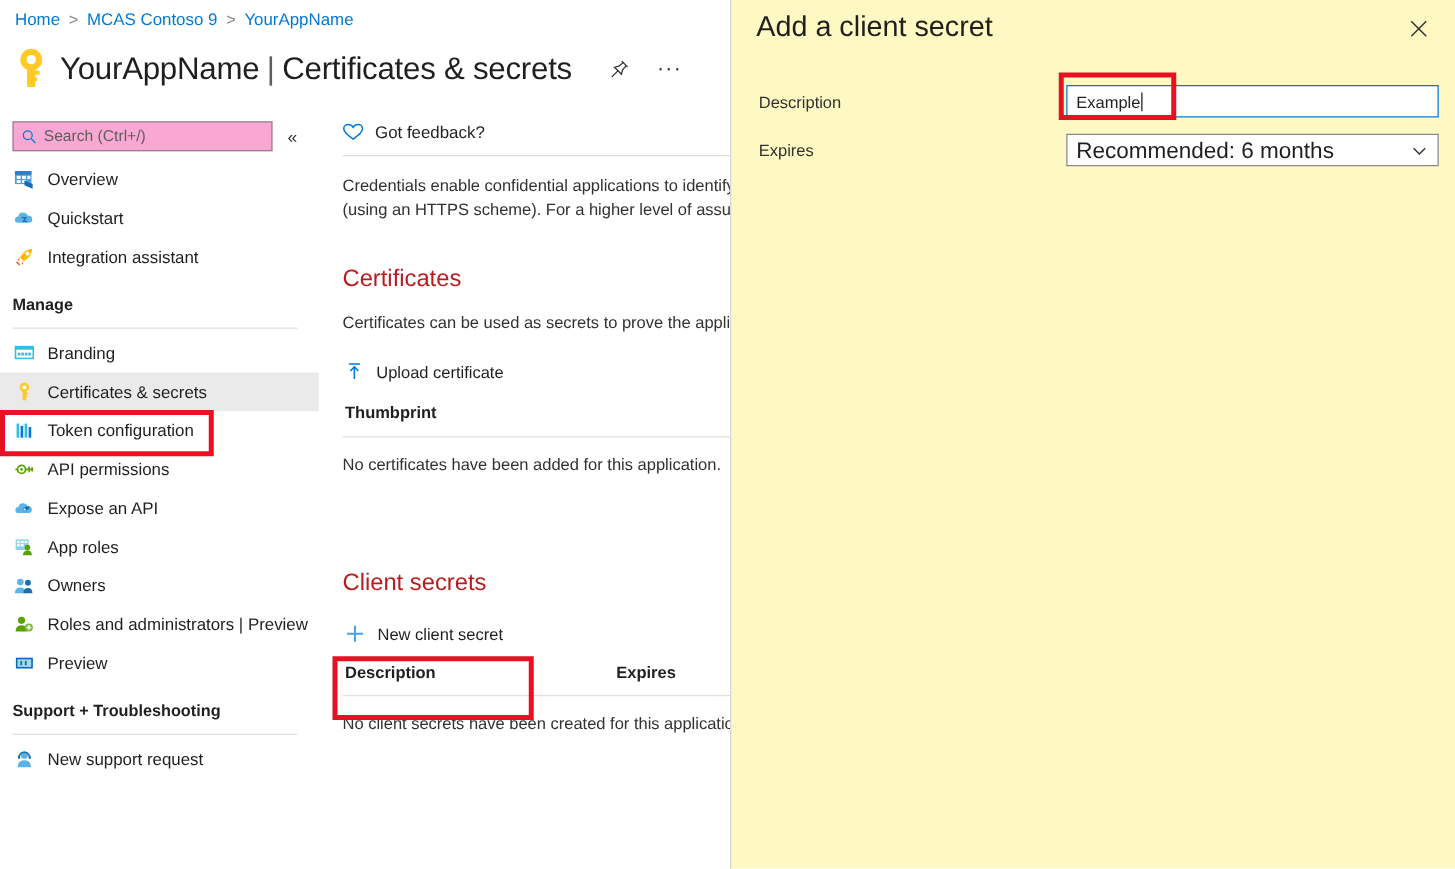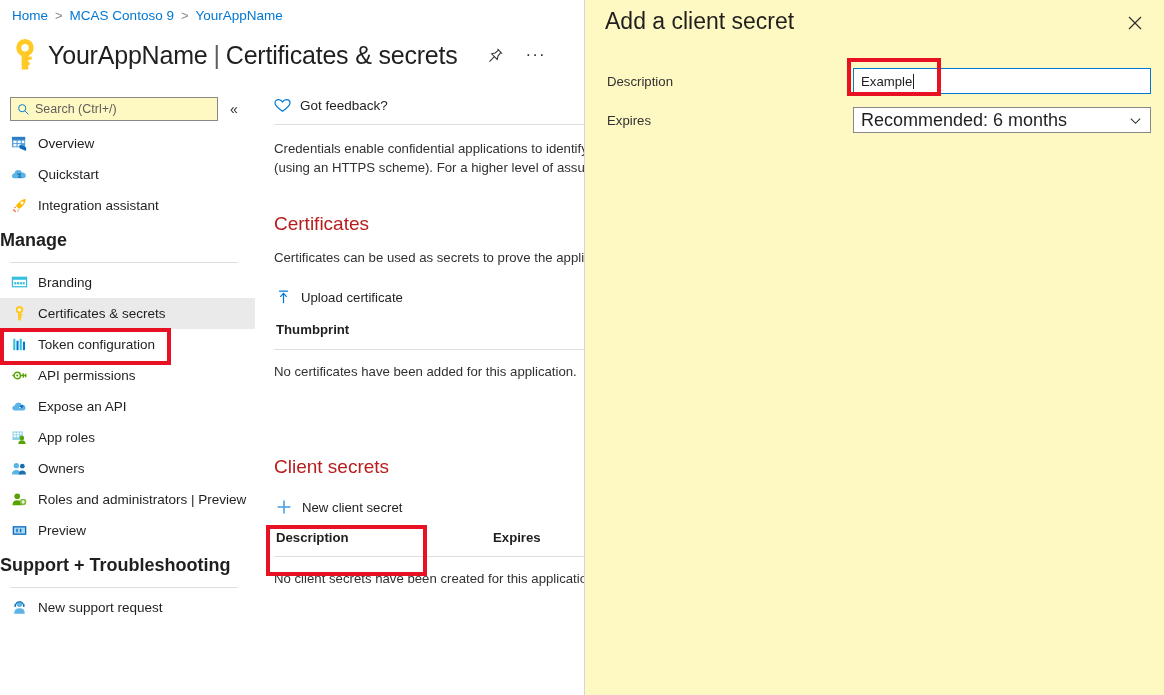--- a/index.html
+++ b/index.html
@@ -37,39 +37,39 @@
   }
   .page-title .divider { color: #605e5c; font-weight: 300; margin: 0 6px; }
   .title-actions { display: flex; align-items: center; gap: 20px; margin-left: 28px; }
   .icon-btn { width: 20px; height: 20px; display:flex; align-items:center; justify-content:center; cursor:pointer; color:#323130; }
   .ellipsis { font-size: 17px; letter-spacing: 1px; color:#323130; line-height: 8px; }
 
   
   .sidebar { position: absolute; left: 0; top: 90px; width: 258px; height: 605px; background:#fff; }
   .search-row { position: absolute; left: 10px; top: 7px; display:flex; align-items:center; }
   .search-box {
-    width: 208px; height: 24px; border: 1px solid #8a8886; background:#fef9c3;
+    width: 208px; height: 24px; border: 1px solid #8a8886; background:#f9a8d4;
     display:flex; align-items:center; padding: 0 6px; gap: 5px;
   }
   .search-box .sicon { width: 13px; height: 13px; flex: 0 0 auto; }
   .search-box .splace { font-size: 12.5px; color: #605e5c; white-space:nowrap; }
   .collapse-btn { margin-left: 12px; font-size: 14px; color:#323130; cursor:pointer; line-height:1; }
 
   .nav { position: absolute; left: 0; top: 38px; width: 258px; }
   .nav-item {
     position: relative; height: 31px; display: flex; align-items: center;
     padding-left: 10px; cursor: pointer;
   }
   .nav-item .nicon { width: 19px; height: 19px; flex:0 0 19px; margin-right: 9px; display:flex; align-items:center; justify-content:center; }
   .nav-item .nlabel { font-size: 13.5px; color: #201f1e; white-space: nowrap; }
   .nav-item.selected { background: #eaeaea; width: 255px; }
 
   .nav-group {
-    height: 34px; display:flex; align-items:flex-end; 
-    font-size: 18px; font-weight: bold; color: #201f1e; padding-bottom: 4px;
+    height: 34px; display:flex; align-items:flex-end; padding-left: 10px;
+    font-size: 13px; font-weight: bold; color: #201f1e; padding-bottom: 4px;
   }
   .nav-sep { height: 1px; background: #e1dfdd; margin: 7px 20px 4px 10px; }
 
   
   .content { position: absolute; left: 258px; top: 90px; width: 326px; height: 605px; overflow: hidden; }
   .feedback-row { display: flex; align-items: center; gap: 9px; padding: 8px 0 0 16px; cursor: pointer; }
   .feedback-row .flabel { font-size: 13.5px; color: #201f1e; }
   .content-divider { height:1px; background:#e1dfdd; margin: 11px 0 0 16px; }
 
   .ctext {

